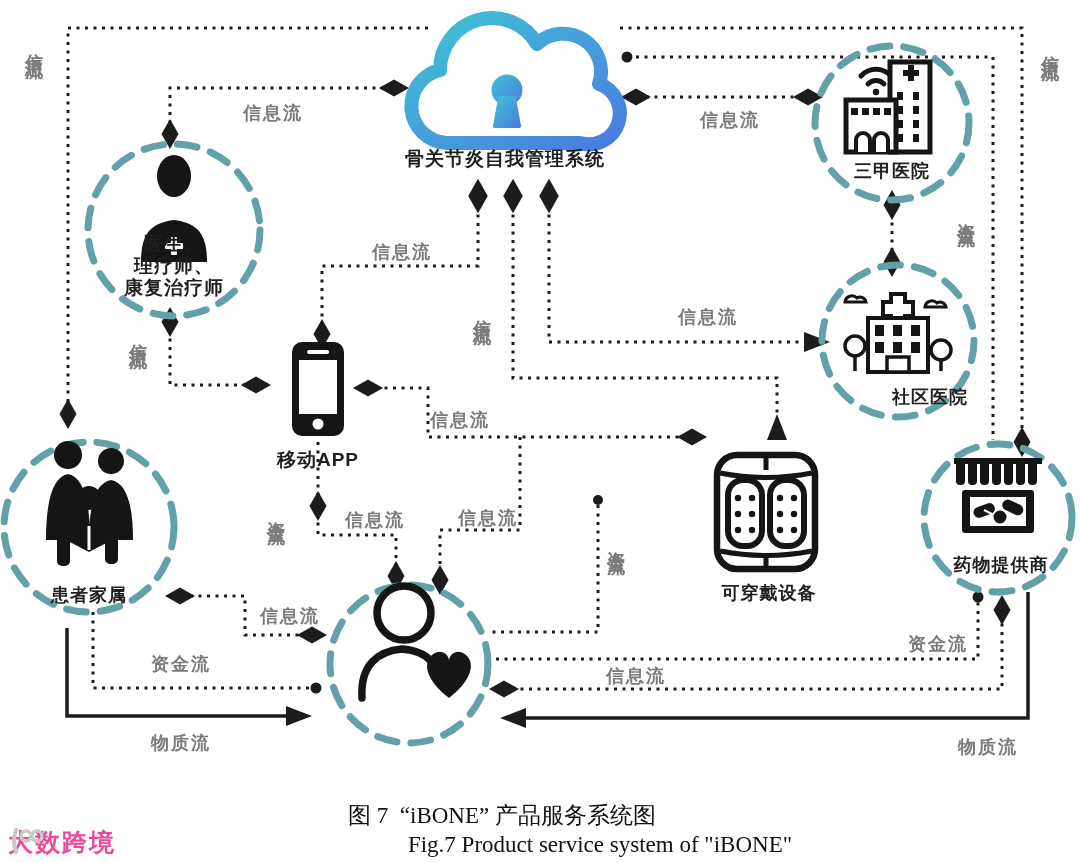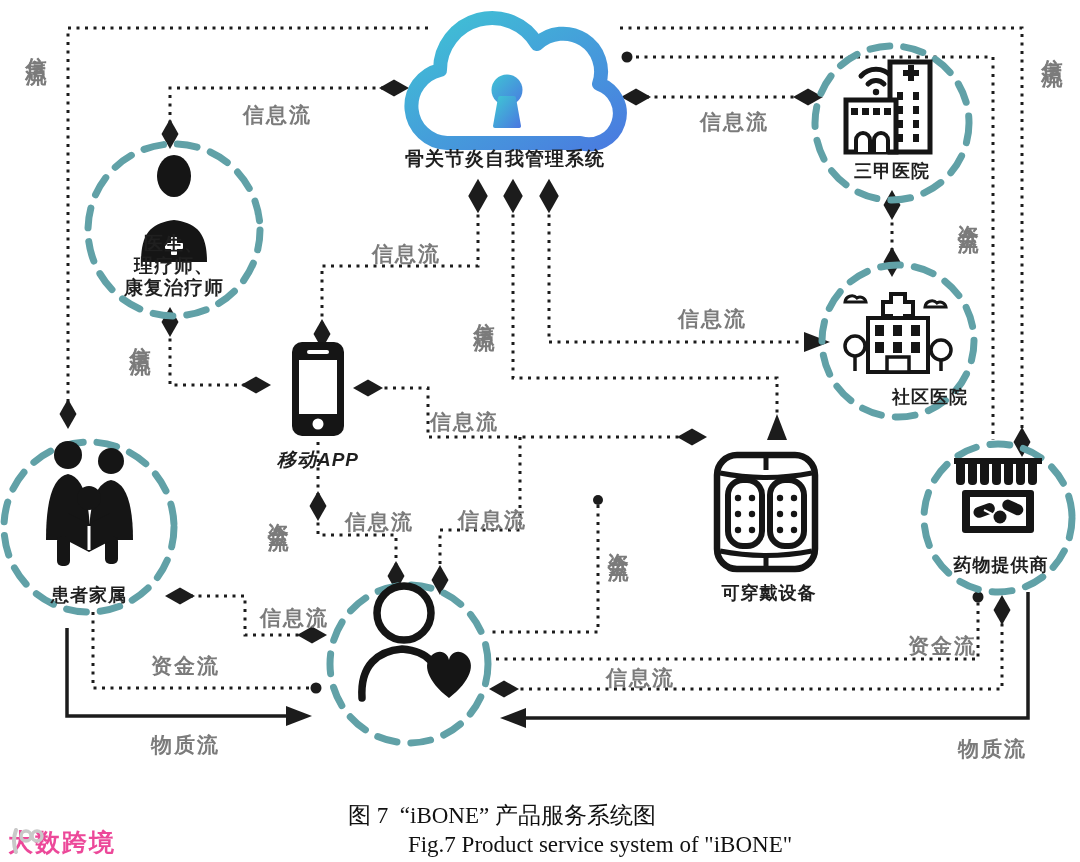--- a/index.html
+++ b/index.html
@@ -5,21 +5,21 @@
   html,body{margin:0;padding:0;background:#fff;}
   #stage{position:relative;width:1080px;height:862px;background:#fff;overflow:hidden;
          font-family:"Liberation Sans","DejaVu Sans",sans-serif;}
   svg{position:absolute;left:0;top:0;}
   .dot{fill:none;stroke:#1c1c1c;stroke-width:3;stroke-dasharray:3 5.5;}
   .sol{fill:none;stroke:#1c1c1c;stroke-width:3.5;}
   .ring{fill:none;stroke:#61a1a7;stroke-width:7;stroke-dasharray:20 14;stroke-linecap:round;}
   .dia{fill:#1c1c1c;}
   .lbl{position:absolute;color:#1f1f1f;font-weight:700;font-size:18px;text-align:center;
        letter-spacing:1px;line-height:22px;}
-  .flow{position:absolute;color:#7b7b7b;font-weight:600;font-size:21px;letter-spacing:2px;
+  .flow{position:absolute;color:#7b7b7b;font-weight:600;font-size:18px;letter-spacing:2px;
         white-space:nowrap;}
   .flow.v{writing-mode:vertical-rl;text-orientation:upright;letter-spacing:3px;}
   .caption{position:absolute;width:1080px;text-align:center;color:#111;
            font-family:"Liberation Serif","DejaVu Serif",serif;white-space:pre;}
   #cap1{top:800px;left:-38px;font-size:23px;}
   #cap2{top:832px;left:60px;font-size:23px;}
   #watermark{position:absolute;left:8px;top:826px;color:#ec4899;font-weight:700;
              font-size:25px;letter-spacing:2px;display:flex;align-items:center;gap:4px;}
 </style>
 </head>
@@ -237,21 +237,21 @@
 <div class="lbl" style="left:822px;top:160px;width:140px;">三甲医院</div>
 
 <div class="lbl" style="left:104px;top:233px;width:140px;font-size:19px;text-align:center;">
   <div>医生、</div>
   <div>理疗师、</div>
   <div>康复治疗师</div>
 </div>
 
 <div class="lbl" style="left:828px;top:386px;width:140px;text-align:right;">社区医院</div>
 
-<div class="lbl" style="left:252px;top:449px;width:132px;font-size:19px;font-style:italic;">移动APP</div>
+<div class="lbl" style="left:252px;top:449px;width:132px;font-size:19px;">移动APP</div>
 
 <div class="lbl" style="left:24px;top:584px;width:130px;">患者家属</div>
 
 <div class="lbl" style="left:694px;top:582px;width:150px;">可穿戴设备</div>
 
 <div class="lbl" style="left:926px;top:554px;width:150px;">药物提供商</div>
 
 
 <div class="flow v" style="left:22px;top:40px;">信息流</div>
 <div class="flow" style="left:243px;top:101px;">信息流</div>

